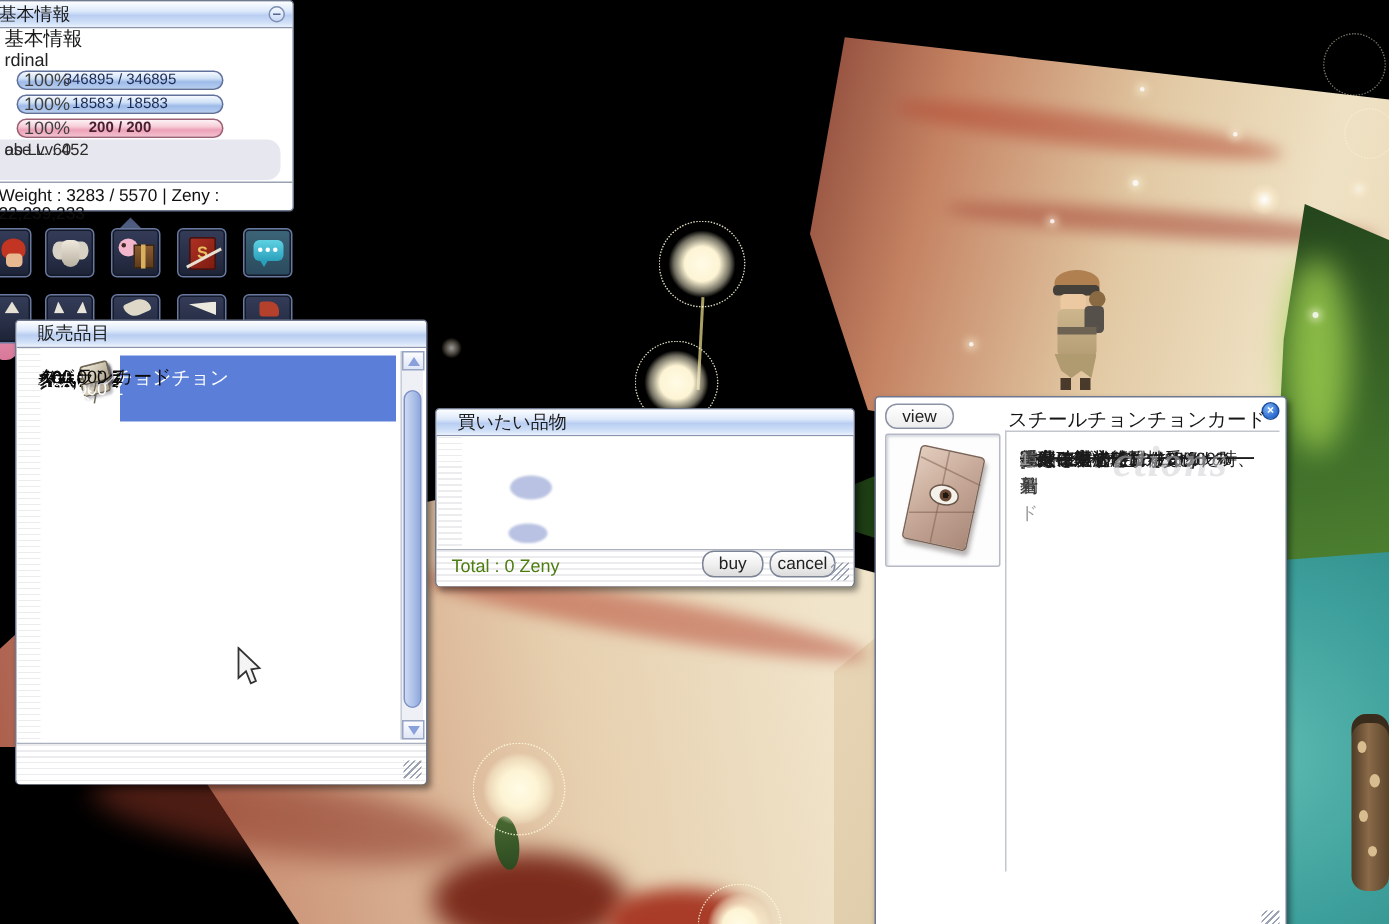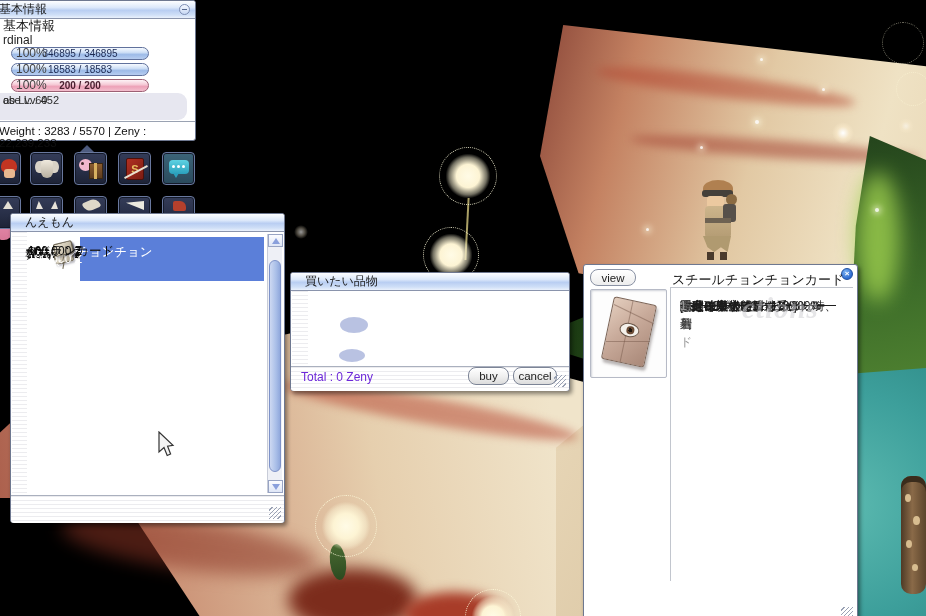--- a/index.html
+++ b/index.html
@@ -129,21 +129,21 @@
 
   
   #buy{left:290px;top:272px;width:280px;height:119px;z-index:12;}
   #buy .tbar{padding-left:14px;}
   .buy-list{left:1px;top:18px;right:1px;height:75px;background:#fff;}
   .buy-stripe{left:0;top:0;width:16px;height:75px;}
   .oval{background:#b2bcdf;border-radius:50%;filter:blur(.6px);opacity:.9;}
   .o1{left:48px;top:26px;width:28px;height:16px;}
   .o2{left:47px;top:58px;width:26px;height:13px;}
   .buy-bot{left:0;top:93px;right:0;height:25px;border-top:1px solid #aab0be;border-radius:0 0 3px 3px;}
-  .total{left:10px;top:97px;font-size:12px;color:#6d28d9;}
+  .total{left:10px;top:97px;font-size:12px;color:#4d7c0f;}
   .btn{height:18px;border:1px solid #7c8496;border-radius:8px;font-size:11.5px;color:#222;
     background:linear-gradient(180deg,#ffffff,#efefef 55%,#dcdcdc);display:flex;align-items:center;justify-content:center;
     box-shadow:inset 0 1px 0 #fff;}
   .btn-buy{left:177px;top:94px;width:41px;}
   .btn-cancel{left:222px;top:94px;width:44px;}
   #buy .rz{right:3px;bottom:3px;}
 
   
   #info{left:583px;top:264px;width:275px;height:360px;z-index:13;}
   .view-btn{left:6px;top:4px;width:46px;height:17px;border:1px solid #8a92a4;border-radius:8px;
@@ -320,21 +320,21 @@
     <div class="lv-panel">
       <div>ase Lv. 452</div>
       <div>ob Lv. 60</div>
     </div>
     <div class="wline"></div>
     <div class="wtext">Weight : 3283 / 5570 | Zeny : 22,239,233</div>
   </div>
 
   <div id="shop" class="ro-win">
     <div class="tbar">
-      <span>んえもん</span>
+      <span>販売品目</span>
     </div>
     <div class="shop-stripe stripes"></div>
     <div class="shop-list">
       <div class="srow" style="height:30px;">
         <span class="cicon">
             <span class="face"></span>
             <span class="tail"></span>
           </span>
         <span class="stext">ジオグラファーカード</span>
         <span class="sprice">100,000 Z</span>

